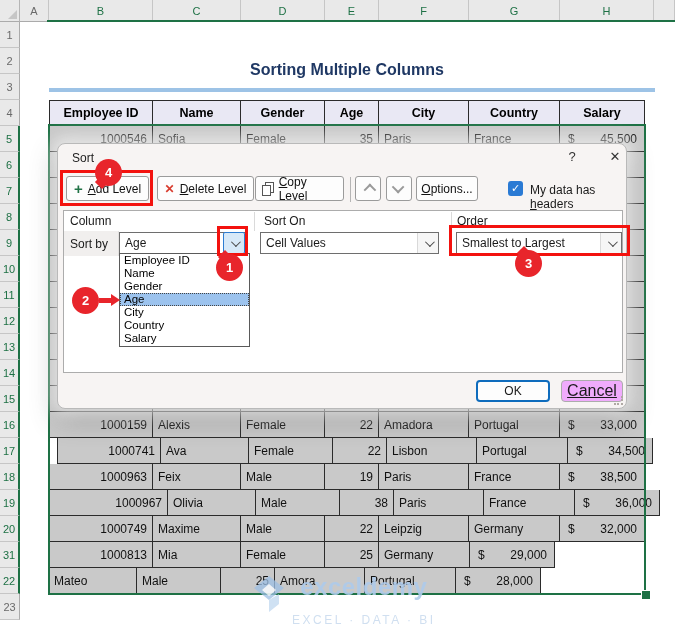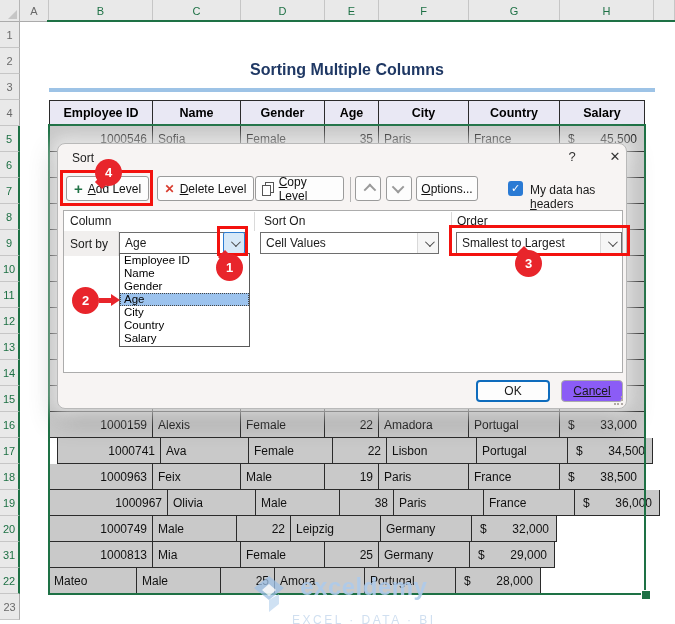--- a/index.html
+++ b/index.html
@@ -89,23 +89,23 @@
   .combo .arrowbox.focus{background:#D7E9F8;border:1px solid #2D7DD2;border-radius:2px;}
   .combo .cchev{width:6px;height:6px;border-right:1.6px solid #4a4a4a;border-bottom:1.6px solid #4a4a4a;
       transform:rotate(45deg) translateY(-2px);}
   .dropdown{position:absolute;left:55px;top:42px;width:131px;height:94px;background:#fff;
       border:1px solid #5a5a5a;box-sizing:border-box;z-index:4;}
   .dd-item{height:13px;line-height:13px;font-size:11.5px;padding-left:4px;color:#000;white-space:nowrap;}
   .dd-item.sel{background:#9CC3EE;outline:1px dotted #444;outline-offset:-1px;}
   .btn-ok{position:absolute;left:418px;top:236px;width:74px;height:22px;background:#FDFDFD;
       border:2px solid #0F6CBD;border-radius:4px;box-sizing:border-box;display:flex;align-items:center;
       justify-content:center;font-size:12px;}
-  .btn-cancel{position:absolute;left:503px;top:236px;width:62px;height:22px;background:#8b5cf6;
+  .btn-cancel{position:absolute;left:503px;top:236px;width:62px;height:22px;background:#f0abfc;
       border:1px solid #ACACAC;border-radius:4px;box-sizing:border-box;display:flex;align-items:center;
-      justify-content:center;font-size:12px;text-decoration:underline;}
+      justify-content:center;font-size:16px;text-decoration:underline;}
   .grip{position:absolute;right:3px;bottom:3px;width:9px;height:9px;border-right:2px dotted #B0A9A4;
       border-bottom:2px dotted #B0A9A4;box-sizing:border-box;}
 
   
   .ann-box{position:absolute;border:3px solid #F3120E;box-sizing:border-box;z-index:6;pointer-events:none;}
   .box-add{left:60px;top:170px;width:93px;height:36px;}
   .box-arrow{left:217px;top:226px;width:31px;height:30px;}
   .box-order{left:449px;top:225px;width:181px;height:31px;}
   .ann-circle{position:absolute;width:27px;height:27px;border-radius:50%;background:#E8252B;color:#fff;
       font-weight:bold;font-size:13px;display:flex;align-items:center;justify-content:center;z-index:7;}
@@ -317,20 +317,21 @@
         <div class="tcell r" style="width: 54px;">38</div>
         <div class="tcell l" style="width: 90px;">Paris</div>
         <div class="tcell l" style="width: 91px;">France</div>
         <div class="tcell m" style="width: 85px;">
           <span>$</span>
           <span>36,000</span>
         </div>
       </div>
       <div class="trow">
         <div class="tcell r first" style="width: 104px;">1000749</div>
+        <div class="tcell l" style="width: 88px;">Maxime</div>
         <div class="tcell l" style="width: 84px;">Male</div>
         <div class="tcell r" style="width: 54px;">22</div>
         <div class="tcell l" style="width: 90px;">Leipzig</div>
         <div class="tcell l" style="width: 91px;">Germany</div>
         <div class="tcell m" style="width: 85px;">
           <span>$</span>
           <span>32,000</span>
         </div>
       </div>
       <div class="trow">

